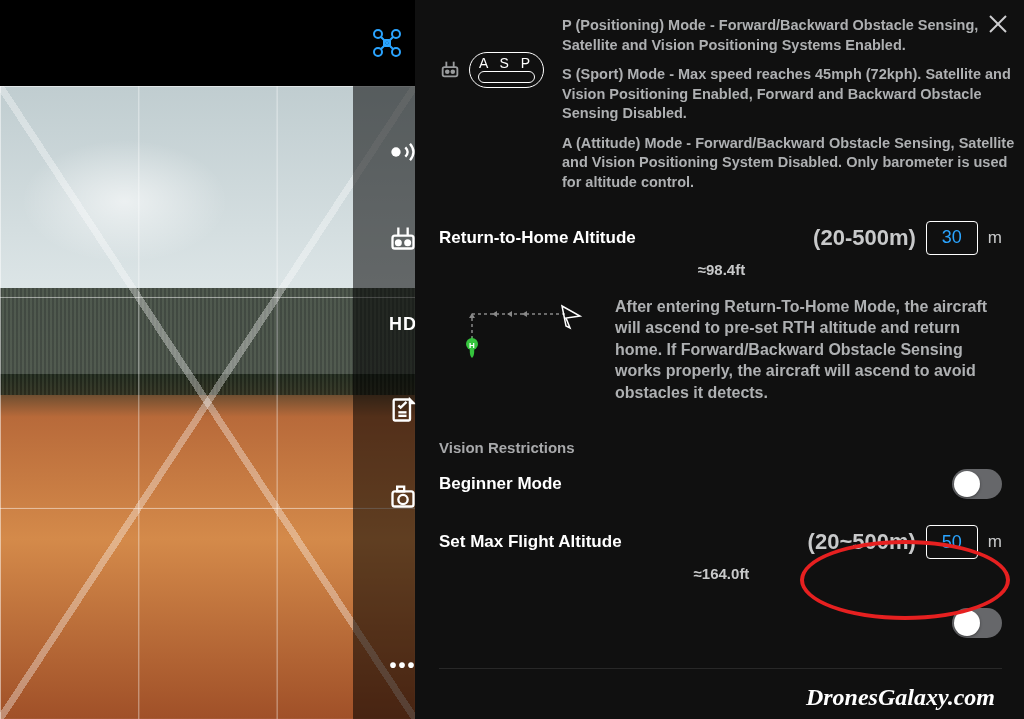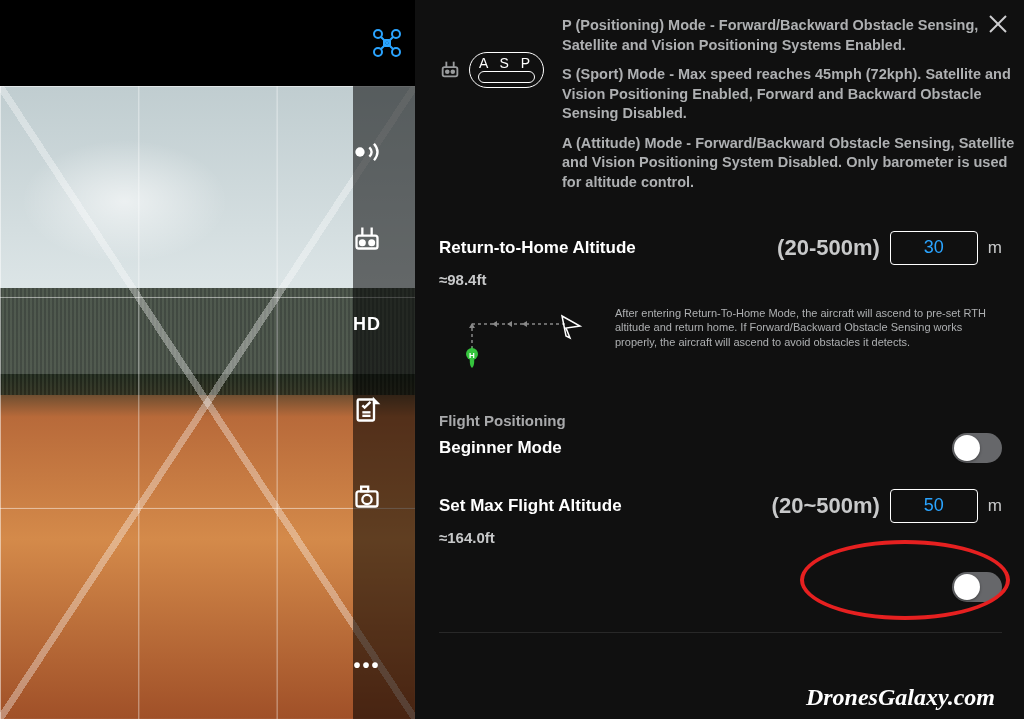--- a/index.html
+++ b/index.html
@@ -85,21 +85,21 @@
   
   .icon-rail {
     position: absolute;
     top: 86px;
     left: 353px;
     width: 64px;
     height: 633px;
     background: rgba(0,0,0,0.55);
     display: flex;
     flex-direction: column;
-    align-items: flex-start;
+    align-items: flex-end;
     gap: 58px;
     padding-top: 52px;
     color: #fff;
   }
   .icon-rail .ic {
     width: 28px; height: 28px;
     display: flex;
     align-items: center;
     justify-content: center;
     color: #fff;
@@ -179,75 +179,75 @@
     color: #aeb0b2;
     font-size: 14.5px;
     line-height: 1.35;
     font-weight: 600;
     padding-right: 8px;
   }
   .mode-desc p { margin-bottom: 10px; }
   .setting-row {
     display: flex;
     align-items: center;
-    margin-top: 28px;
+    margin-top: 18px;
     padding-right: 22px;
   }
   .setting-label {
     font-size: 17px;
     font-weight: 700;
   }
   .spacer { flex: 1; }
   .range-hint {
     color: #c8c9ca;
     font-size: 22px;
     font-weight: 600;
     margin-right: 10px;
   }
   .num-input {
-    width: 88px;
+    width: 52px;
     height: 34px;
     background: transparent;
     border: 1.5px solid #fff;
     border-radius: 4px;
     color: #2aa4ff;
     font-size: 18px;
     text-align: center;
     font-weight: 500;
   }
   .unit {
     color: #c8c9ca;
     font-size: 17px;
     margin-left: 10px;
   }
   .ft-hint {
     color: #c8c9ca;
     font-size: 15px;
-    text-align: left;
+    text-align: center;
     padding-right: 20px;
     margin-top: 6px;
     font-weight: 600;
   }
   .rth-row {
     display: flex;
     gap: 28px;
     margin-top: 18px;
     padding-right: 24px;
   }
   .rth-diagram {
     width: 140px;
     height: 70px;
     flex-shrink: 0;
     position: relative;
     margin-left: 8px;
   }
   .rth-text {
     color: #aeb0b2;
-    font-size: 11px;
-    font-weight: 400;
+    font-size: 16px;
+    font-weight: 700;
     line-height: 1.35;
   }
   .section-head {
     color: #a8a9ab;
     font-size: 15px;
     font-weight: 600;
     margin-top: 36px;
   }
   .help-text {
     color: #aeb0b2;
@@ -404,23 +404,23 @@
         <path d="M22 22 l3 -5 l3 5 z" fill="#888"></path>
         <path d="M115 10 l18 10 l-14 2 l4 10 l-4 -2 z" fill="none" stroke="#fff" stroke-width="1.5"></path>
         <path d="M25 40 C25 40 20 58 25 62 C30 58 25 40 25 40" fill="#35c43d"></path>
         <circle cx="25" cy="48" r="6" fill="#35c43d"></circle>
         <text x="25" y="52" font-size="8" fill="#fff" text-anchor="middle" font-weight="700">H</text>
       </svg>
     </div>
     <div class="rth-text">After entering Return-To-Home Mode, the aircraft will ascend to pre-set RTH altitude and return home. If Forward/Backward Obstacle Sensing works properly, the aircraft will ascend to avoid obstacles it detects.</div>
   </div>
 
-  <div class="section-head">Flight Positioning</div>
-
-  <div class="setting-row" style="margin-top:4px">
+  <div class="section-head">Vision Restrictions</div>
+
+  <div class="setting-row" style="margin-top:13px">
     <span class="setting-label">Beginner Mode</span>
     <span class="spacer"></span>
     <div class="toggle off"></div>
   </div>
 
   <div class="setting-row" style="margin-top:26px">
     <span class="setting-label">Set Max Flight Altitude</span>
     <span class="spacer"></span>
     <span class="range-hint">(20~500m)</span>
     <input class="num-input" value="50" style="">

